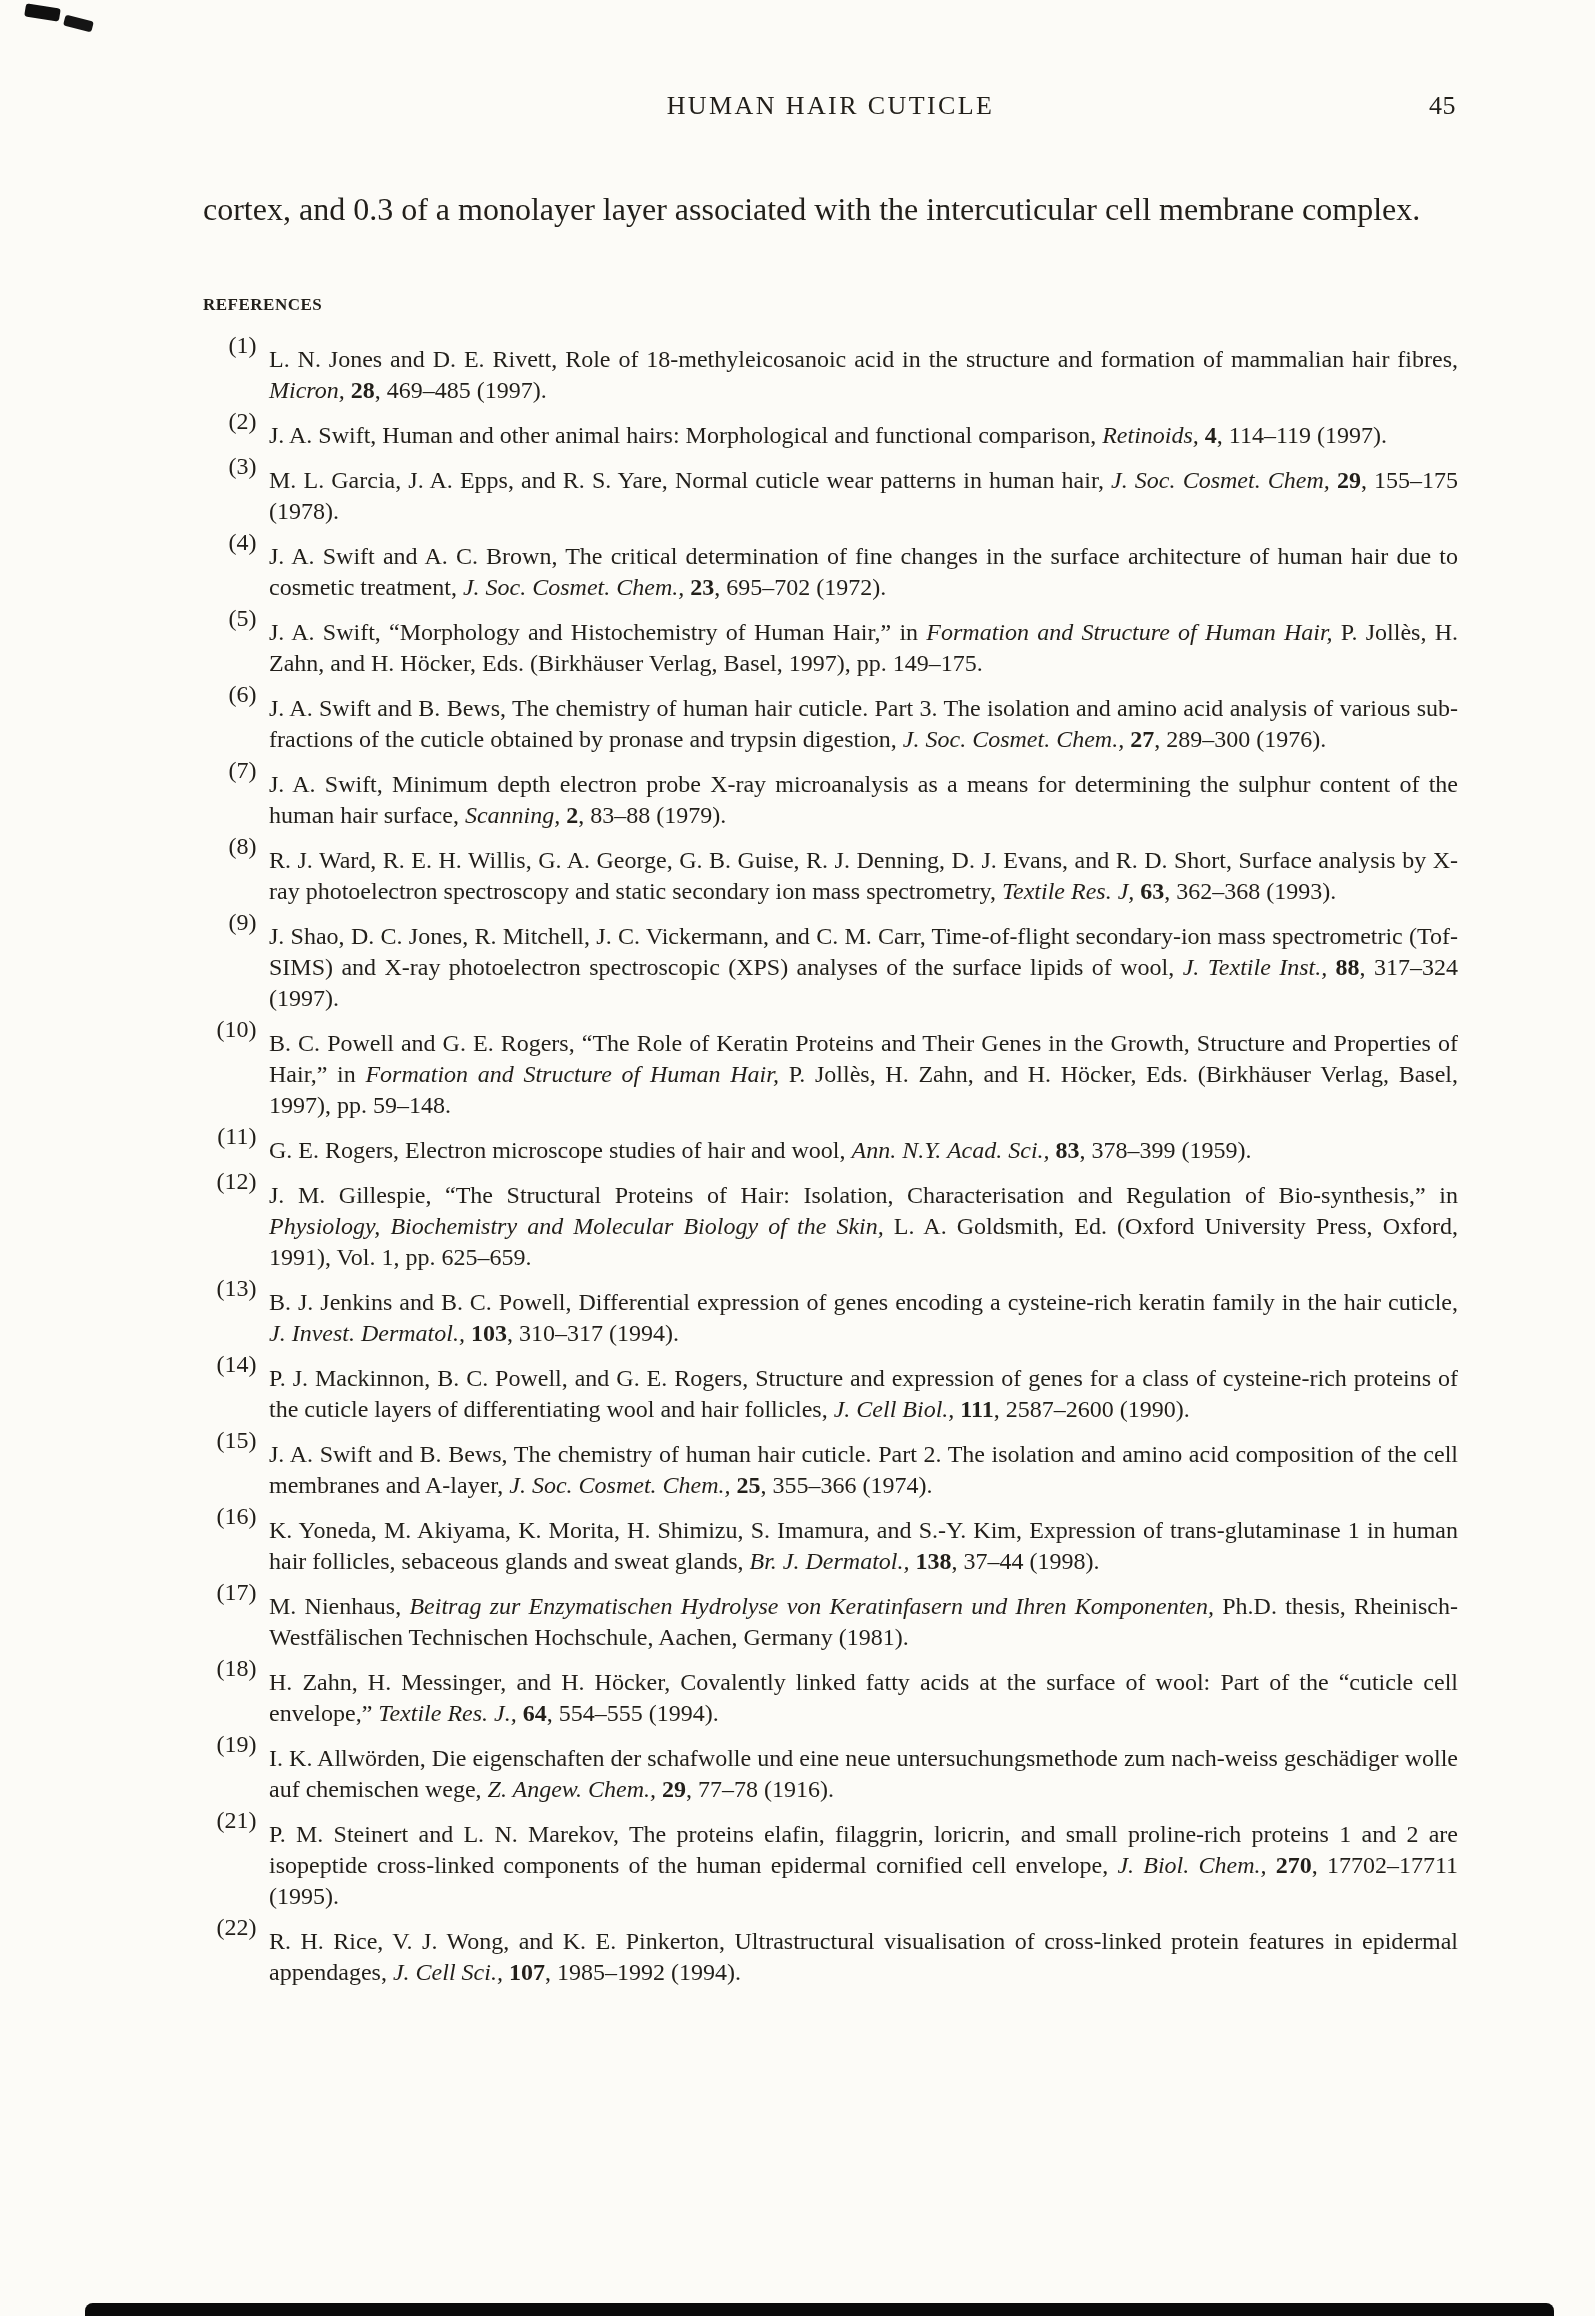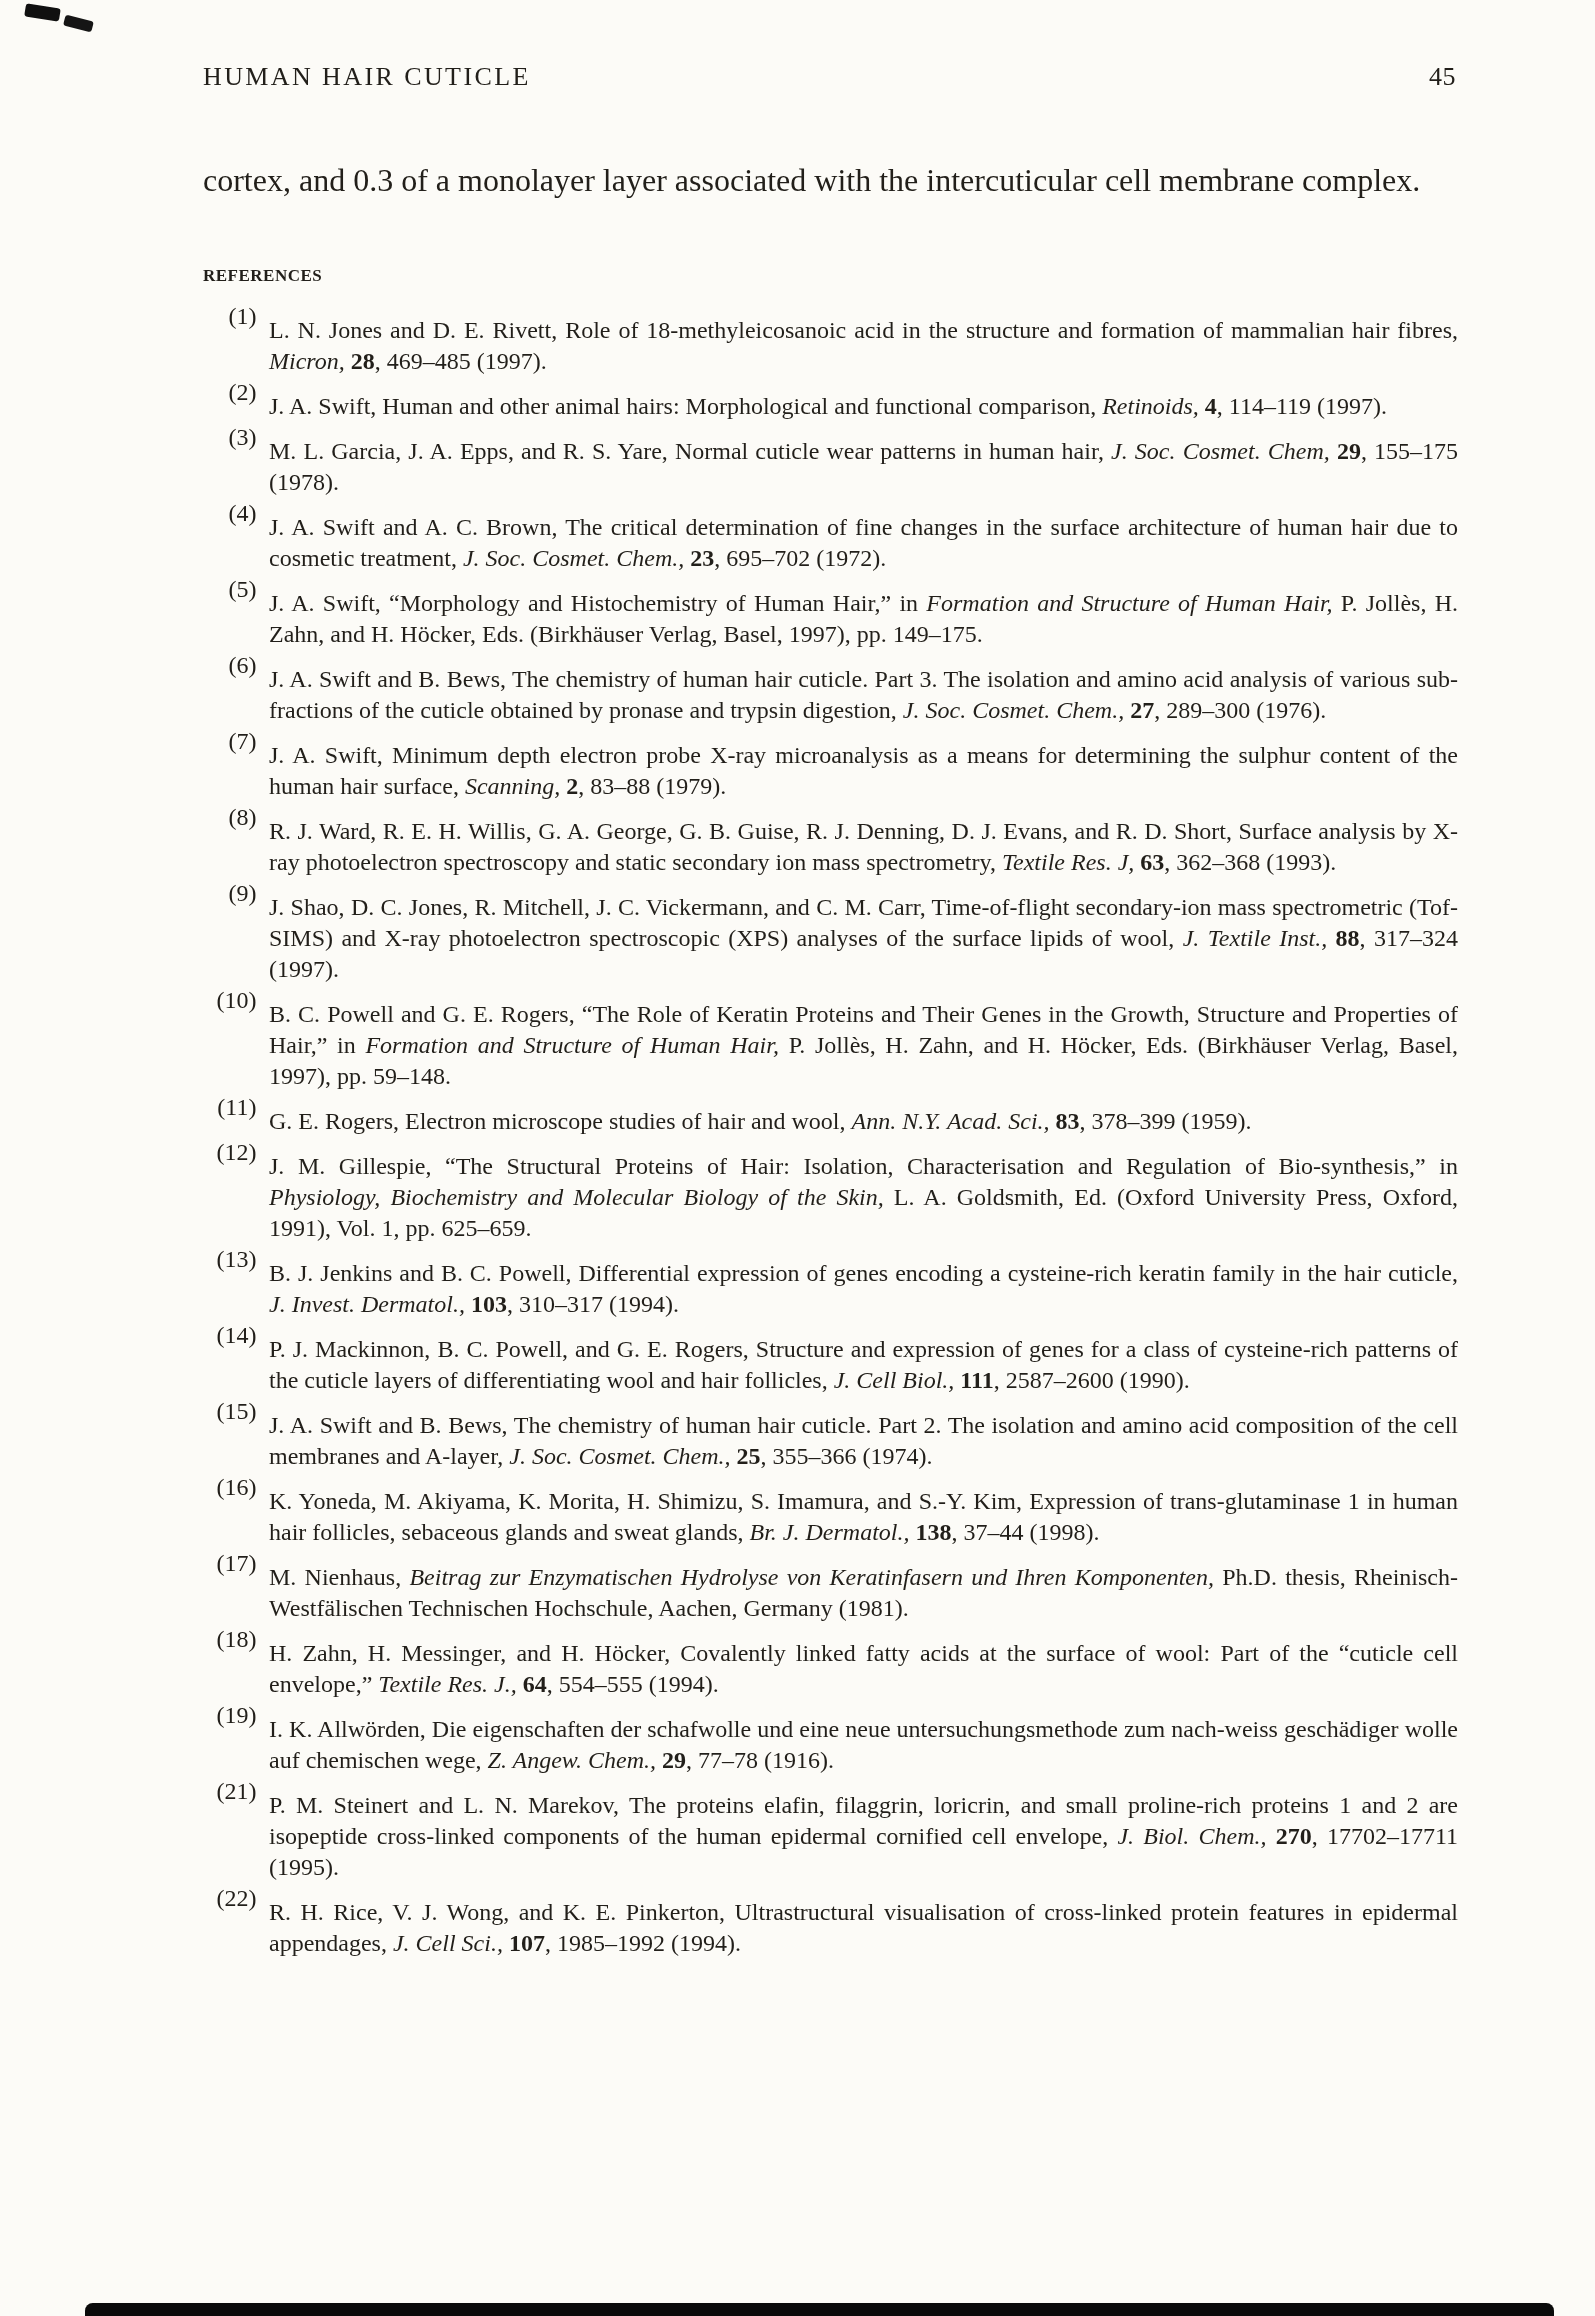--- a/index.html
+++ b/index.html
@@ -18,22 +18,22 @@
 
   .content {
     position: absolute;
     left: 203px;
     top: 0;
     width: 1255px;
   }
 
   .running-head {
     position: relative;
-    margin-top: 62px;
-    text-align: left;
+    margin-top: 91px;
+    text-align: center;
     font-size: 26px;
     letter-spacing: 2.4px;
     white-space: nowrap;
   }
   .head-page {
     position: absolute;
     right: 1.9px;
     top: 0;
     letter-spacing: 0.5px;
   }
@@ -156,21 +156,21 @@
         <div class="ref-item">
           <span class="ref-num">(12)</span>
           <span class="ref-text"><span>J. M. Gillespie, “The Structural Proteins of Hair: Isolation, Characterisation and Regulation of Bio-synthesis,” in </span><span class="it">Physiology, Biochemistry and Molecular Biology of the Skin, </span><span>L. A. Goldsmith, Ed. (Oxford University Press, Oxford, 1991), Vol. 1, pp. 625–659.</span></span>
         </div>
         <div class="ref-item">
           <span class="ref-num">(13)</span>
           <span class="ref-text"><span>B. J. Jenkins and B. C. Powell, Differential expression of genes encoding a cysteine-rich keratin family in the hair cuticle, </span><span class="it">J. Invest. Dermatol., </span><span class="bd">103</span><span>, 310–317 (1994).</span></span>
         </div>
         <div class="ref-item">
           <span class="ref-num">(14)</span>
-          <span class="ref-text"><span>P. J. Mackinnon, B. C. Powell, and G. E. Rogers, Structure and expression of genes for a class of cysteine-rich patterns of the cuticle layers of differentiating wool and hair follicles, </span><span class="it">J. Cell Biol., </span><span class="bd">111</span><span>, 2587–2600 (1990).</span></span>
+          <span class="ref-text"><span>P. J. Mackinnon, B. C. Powell, and G. E. Rogers, Structure and expression of genes for a class of cysteine-rich proteins of the cuticle layers of differentiating wool and hair follicles, </span><span class="it">J. Cell Biol., </span><span class="bd">111</span><span>, 2587–2600 (1990).</span></span>
         </div>
         <div class="ref-item">
           <span class="ref-num">(15)</span>
           <span class="ref-text"><span>J. A. Swift and B. Bews, The chemistry of human hair cuticle. Part 2. The isolation and amino acid composition of the cell membranes and A-layer, </span><span class="it">J. Soc. Cosmet. Chem., </span><span class="bd">25</span><span>, 355–366 (1974).</span></span>
         </div>
         <div class="ref-item">
           <span class="ref-num">(16)</span>
           <span class="ref-text"><span>K. Yoneda, M. Akiyama, K. Morita, H. Shimizu, S. Imamura, and S.-Y. Kim, Expression of trans-glutaminase 1 in human hair follicles, sebaceous glands and sweat glands, </span><span class="it">Br. J. Dermatol., </span><span class="bd">138</span><span>, 37–44 (1998).</span></span>
         </div>
         <div class="ref-item">

